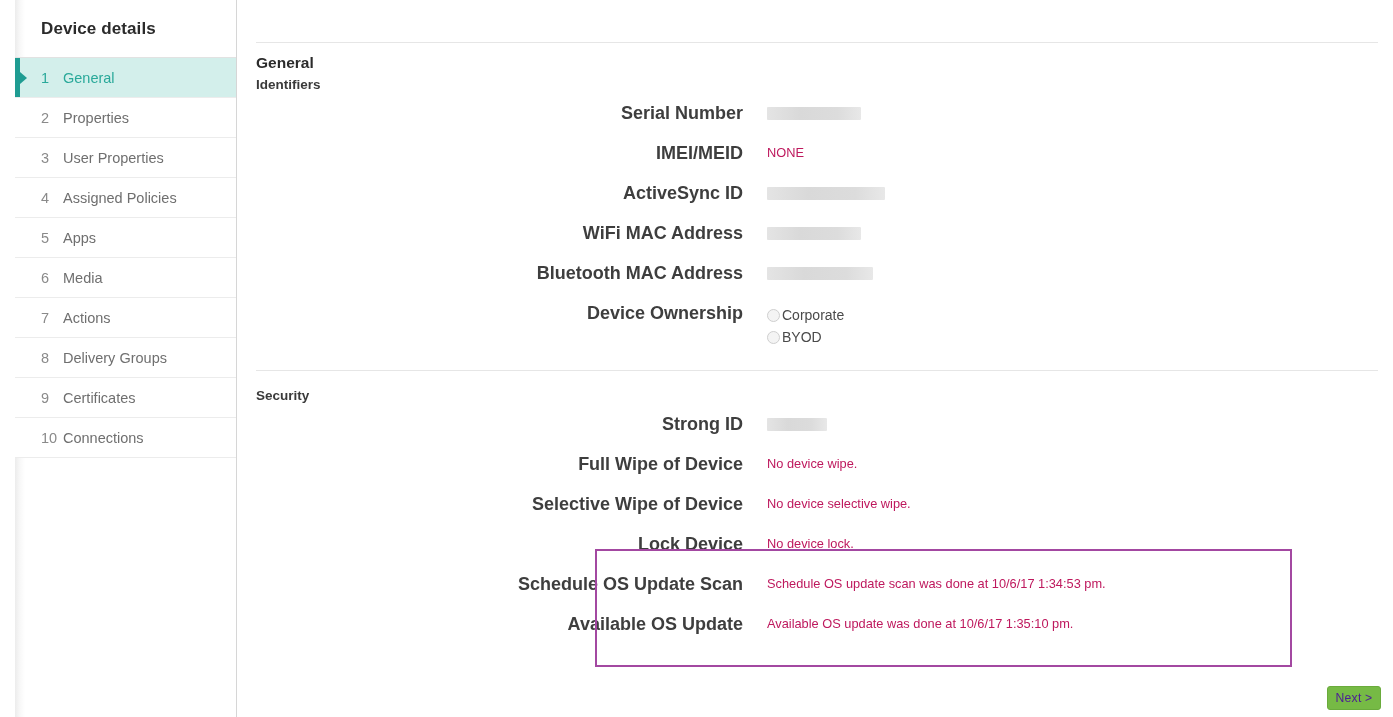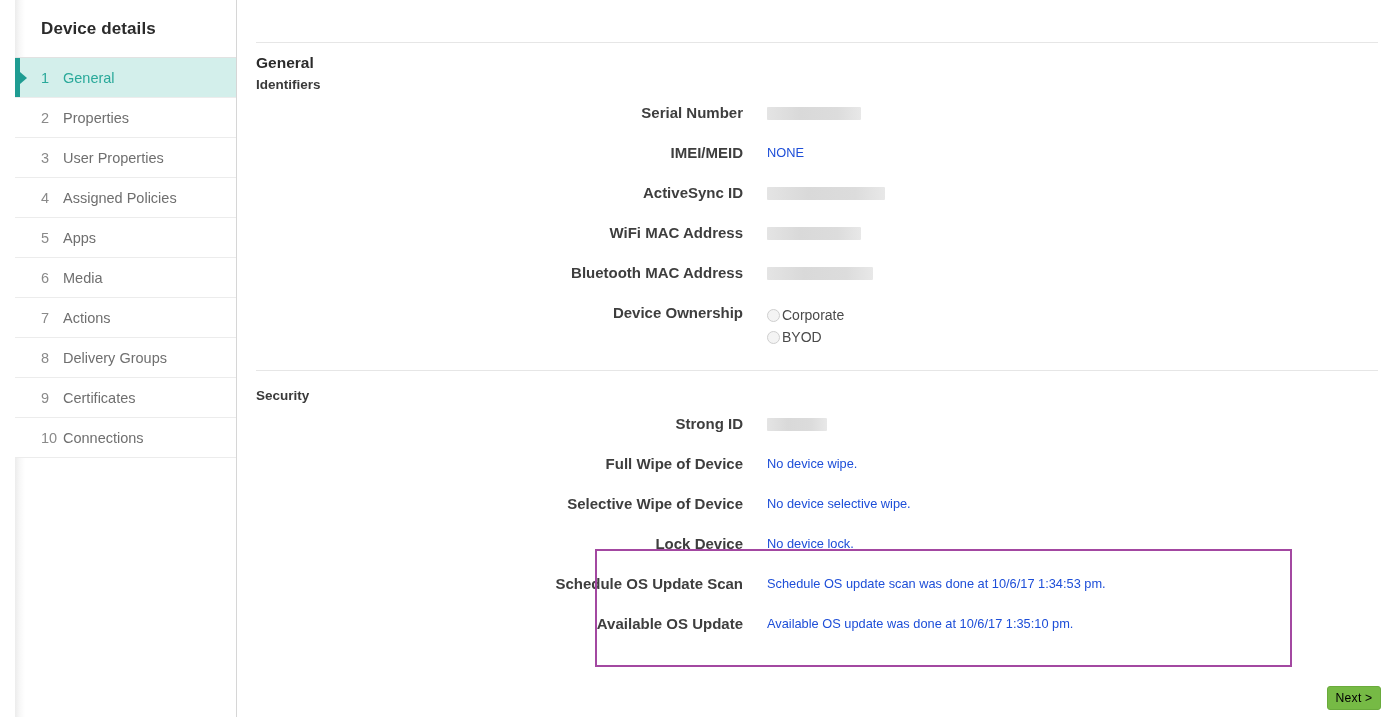--- a/index.html
+++ b/index.html
@@ -139,30 +139,30 @@
 
   .field-row {
     display: flex;
     align-items: flex-start;
     height: 40px;
   }
   .field-label {
     width: 506px;
     text-align: right;
     padding-right: 0px;
-    font-size: 15px;
+    font-size: 18px;
     font-weight: bold;
     color: #3e3e3e;
     line-height: 16px;
     white-space: nowrap;
   }
   .field-value {
     margin-left: 24px;
     font-size: 12.8px;
-    color: #1d4ed8;
+    color: #be185d;
     line-height: 16px;
     white-space: nowrap;
   }
 
   
   .redact {
     display: inline-block;
     height: 13px;
     margin-top: 2px;
     background: linear-gradient(to right, #e4e4e4, #d9d9d9 35%, #dcdcdc 75%, #e8e8e8);
@@ -209,21 +209,21 @@
   
   .next-btn {
     position: absolute;
     right: 12px;
     bottom: 7px;
     width: 54px;
     height: 24px;
     background: #76ba45;
     border: 1px solid #6aab3c;
     border-radius: 3px;
-    color: #000000;
+    color: #4c1d95;
     font-size: 12.2px;
     display: flex;
     align-items: center;
     justify-content: center;
     cursor: pointer;
     letter-spacing: .2px;
   }
 </style>
 </head>
 <body>

